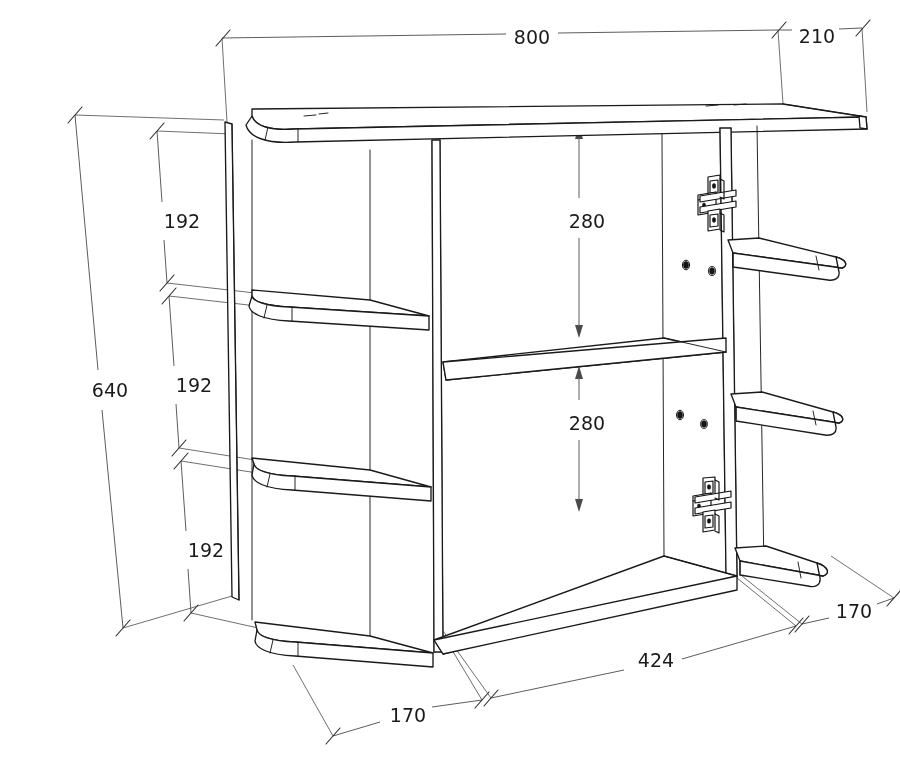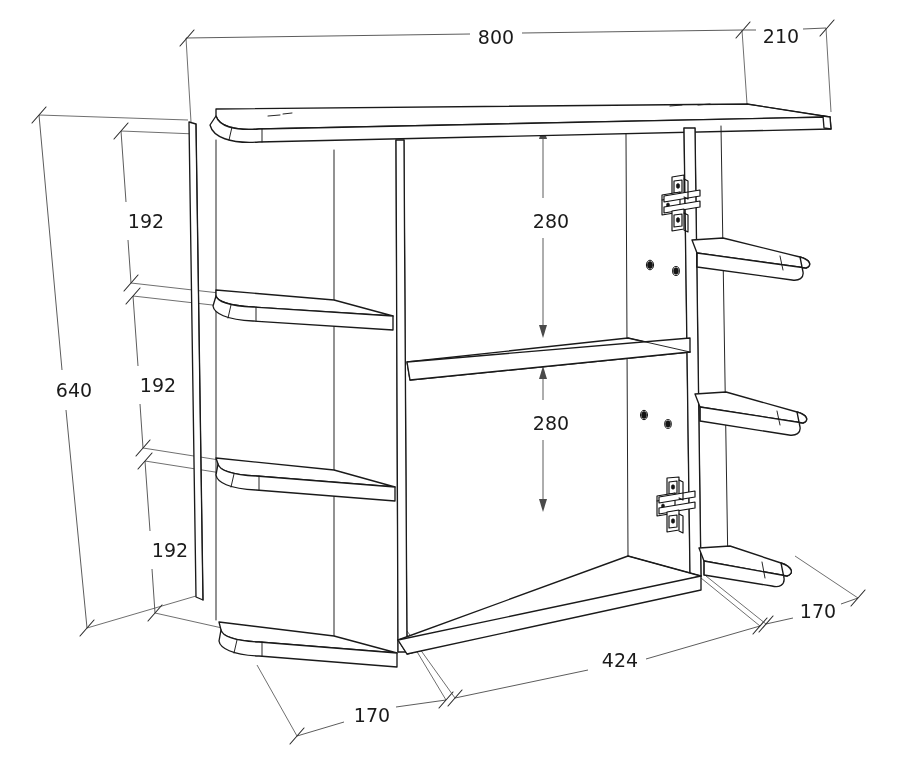--- a/index.html
+++ b/index.html
@@ -11,20 +11,21 @@
     width: 900px;
     height: 770px;
     font-family: "DejaVu Sans", "Liberation Sans", sans-serif;
     overflow: hidden;
   }
   #drawing-root {
     position: relative;
     width: 828px;
     height: 770px;
     background: #ffffff;
+    padding-left: 36px;
   }
   svg#tech-drawing {
     display: block;
     width: 900px;
     height: 770px;
   }
   .part-face {
     fill: #ffffff;
     stroke: #1a1a1a;
     stroke-width: 1.35;

